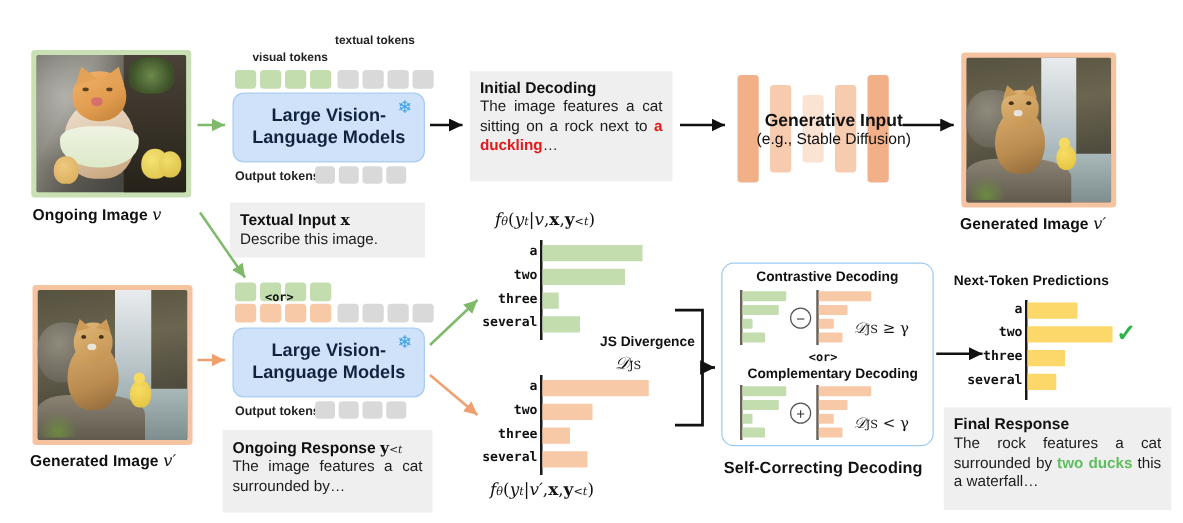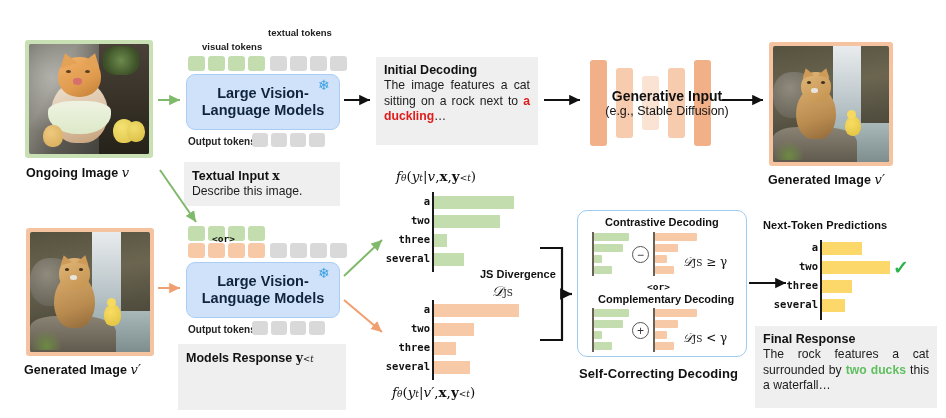--- a/index.html
+++ b/index.html
@@ -213,23 +213,24 @@
 <div class="toklabel" style="left:188px;top:324px;font-size:10px;">Output tokens:</div>
 <div class="tokrow" style="left:252px;top:321px;">
   <div class="tok grey sm"></div>
   <div class="tok grey sm"></div>
   <div class="tok grey sm"></div>
   <div class="tok grey sm"></div>
 </div>
 
 <div class="panel" style="left:178px;top:344px;width:168px;height:66px;">
   <div class="ttl">
-    <span>Models Response</span>
+    <span>Ongoing Response</span>
     <span class="mv">y</span><span class="sub">&lt;t</span>
   </div>
+  <div class="body">The image features a cat surrounded by…</div>
 </div>
 
 <div class="panel" style="left:376px;top:57px;width:162px;height:88px;">
   <div class="ttl">Initial Decoding</div>
   <div class="body">
     <span>The image features a cat sitting on a rock next to </span><span class="red">a duckling</span><span>…</span>
   </div>
 </div>
 
 <div class="genwrap" style="left:586px;top:52px;width:160px;height:100px;">

